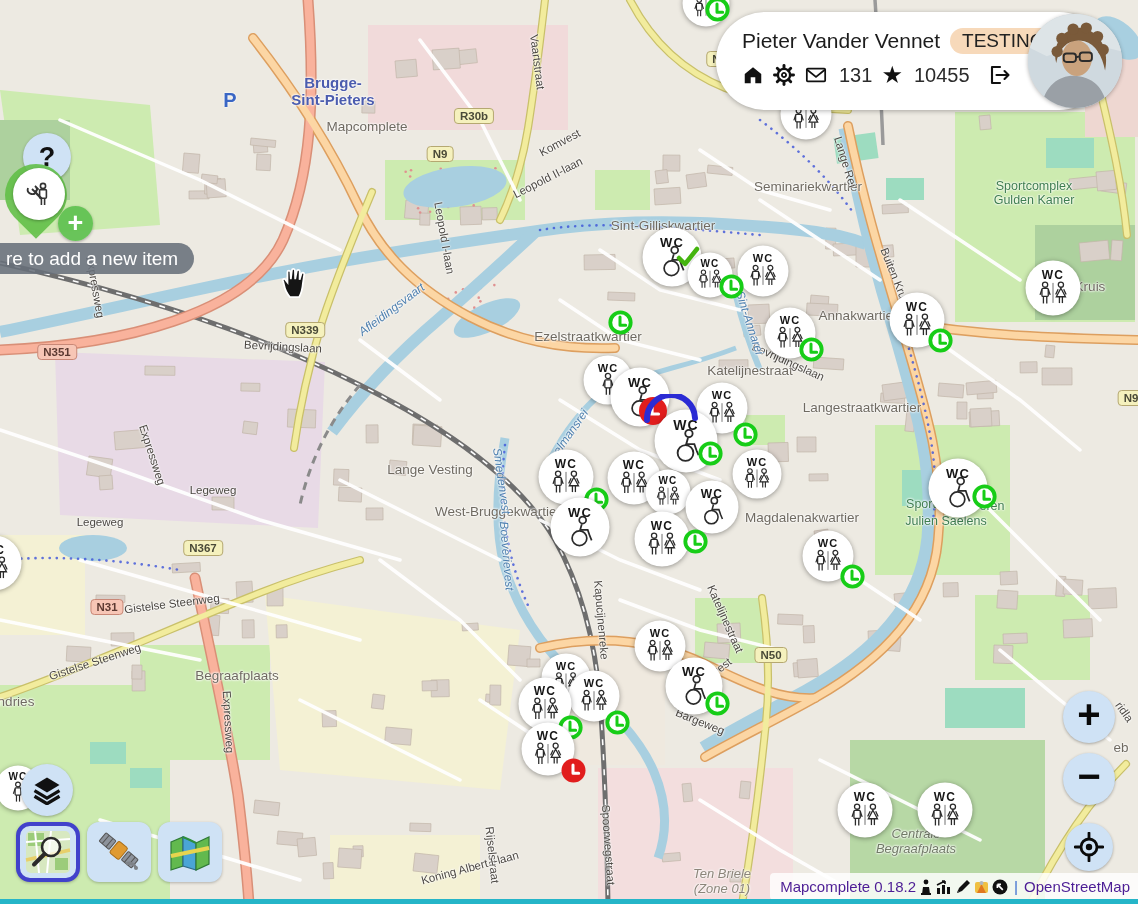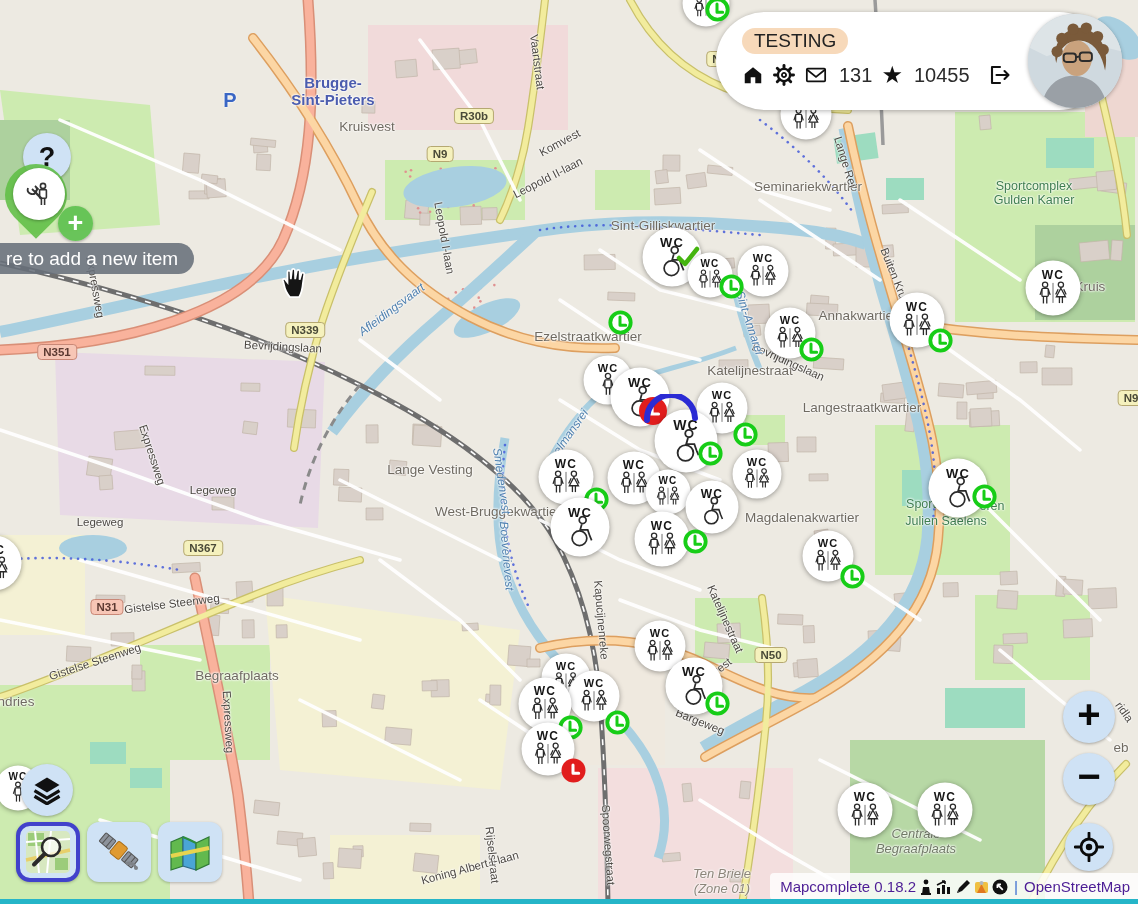--- a/index.html
+++ b/index.html
@@ -389,21 +389,21 @@
       <path d="M505,445 C498,500 505,555 530,610"></path>
       <path d="M0,560 C60,555 120,560 180,570"></path>
       <path d="M760,120 C800,150 830,180 855,215"></path>
       <path d="M905,335 C930,420 940,470 933,520"></path>
     </g>
   </svg>
 
   <div id="labels">
       <div class="mlabel city" style="left: 333px; top: 92px; transform: translate(-50%, -50%) rotate(0deg);">Brugge-
 Sint-Pieters</div>
-      <div class="mlabel place" style="left: 367px; top: 127px; transform: translate(-50%, -50%) rotate(0deg);">Kruisvest</div>
+      <div class="mlabel place" style="left: 367px; top: 127px; transform: translate(-50%, -50%) rotate(0deg);">Mapcomplete</div>
       <div class="mlabel place" style="left: 663px; top: 226px; transform: translate(-50%, -50%) rotate(0deg);">Sint-Gilliskwartier</div>
       <div class="mlabel place" style="left: 808px; top: 187px; transform: translate(-50%, -50%) rotate(0deg);">Seminariekwartier</div>
       <div class="mlabel place" style="left: 588px; top: 337px; transform: translate(-50%, -50%) rotate(0deg);">Ezelstraatkwartier</div>
       <div class="mlabel place" style="left: 858px; top: 316px; transform: translate(-50%, -50%) rotate(0deg);">Annakwartier</div>
       <div class="mlabel place" style="left: 750px; top: 371px; transform: translate(-50%, -50%) rotate(0deg);">Katelijnestraat</div>
       <div class="mlabel place" style="left: 862px; top: 408px; transform: translate(-50%, -50%) rotate(0deg);">Langestraatkwartier</div>
       <div class="mlabel place" style="left: 802px; top: 518px; transform: translate(-50%, -50%) rotate(0deg);">Magdalenakwartier</div>
       <div class="mlabel place" style="left: 237px; top: 676px; transform: translate(-50%, -50%) rotate(0deg);">Begraafplaats</div>
       <div class="mlabel place" style="left: 430px; top: 470px; transform: translate(-50%, -50%) rotate(0deg);">Lange Vesting</div>
       <div class="mlabel place" style="left: 498px; top: 512px; transform: translate(-50%, -50%) rotate(0deg);">West-Bruggekwartier</div>
@@ -1237,20 +1237,21 @@
               <path d="M3.4,-4.6 L5.4,1.4"></path>
             </g>
           </g>
         </svg>
       </div>
     </div>
 
 
   <div class="userpanel">
     <div class="uprow1">
+      <span class="upname">Pieter Vander Vennet</span>
       <span class="upbadge">TESTING</span>
     </div>
     <div class="uprow2">
       <span class="icnbtn">
         <svg width="22" height="22" viewBox="0 0 24 24">
             <path d="M3,11 L12,3.5 21,11 V21 H14.5 V14.5 H9.5 V21 H3 Z" fill="#111"></path>
           </svg>
       </span>
       <span class="icnbtn">
         <svg width="22" height="22" viewBox="-9 -9 18 18" fill="none" stroke="#111">

